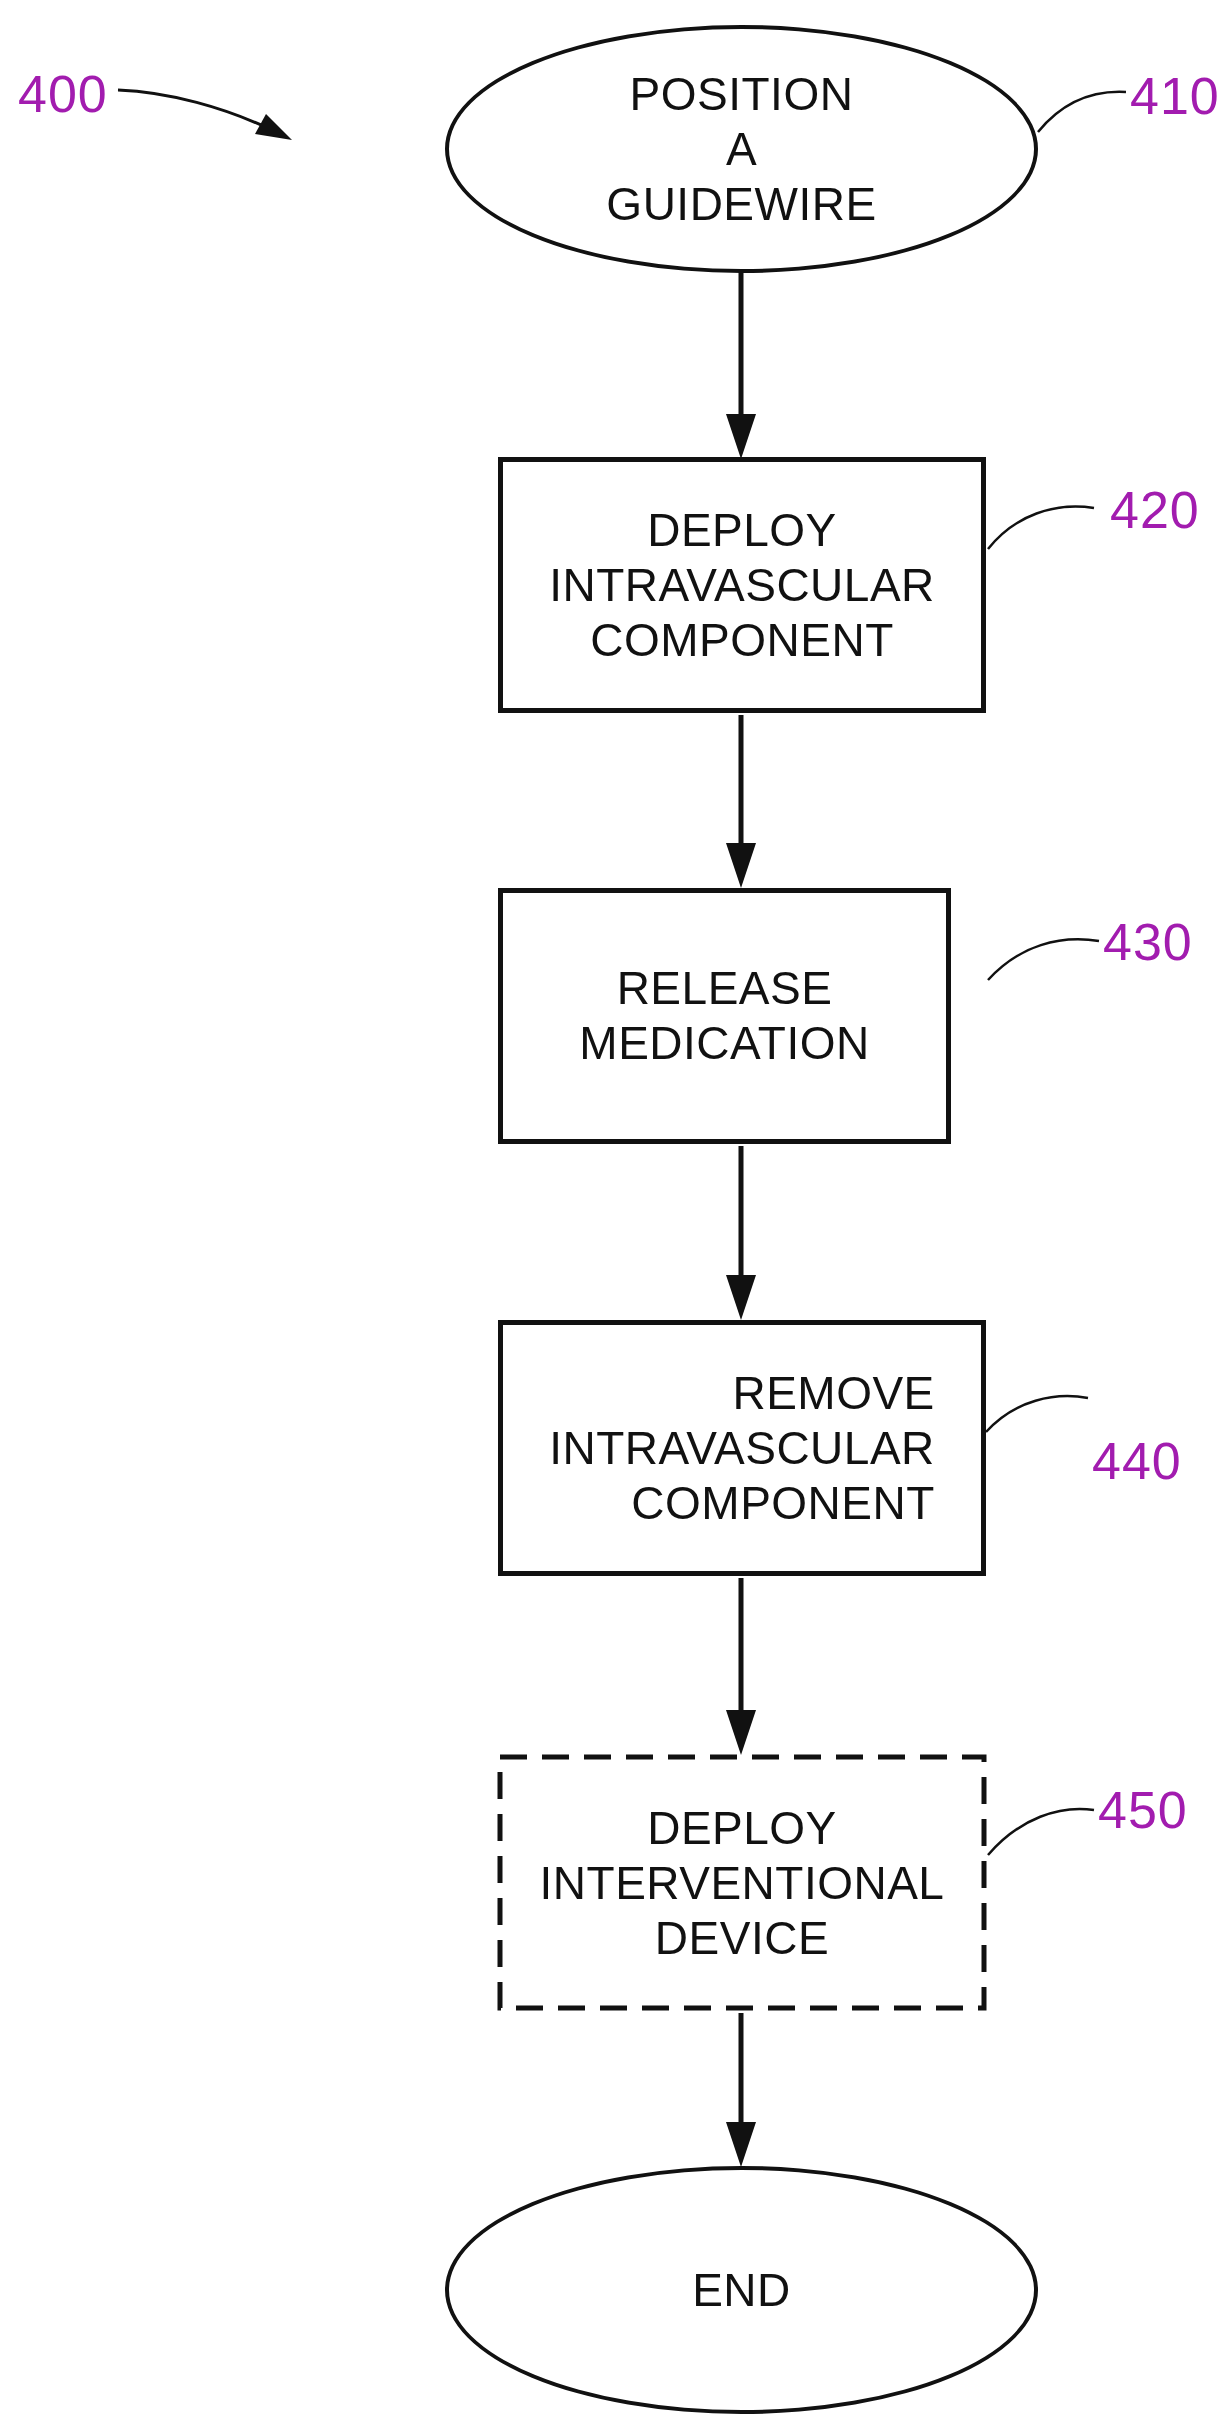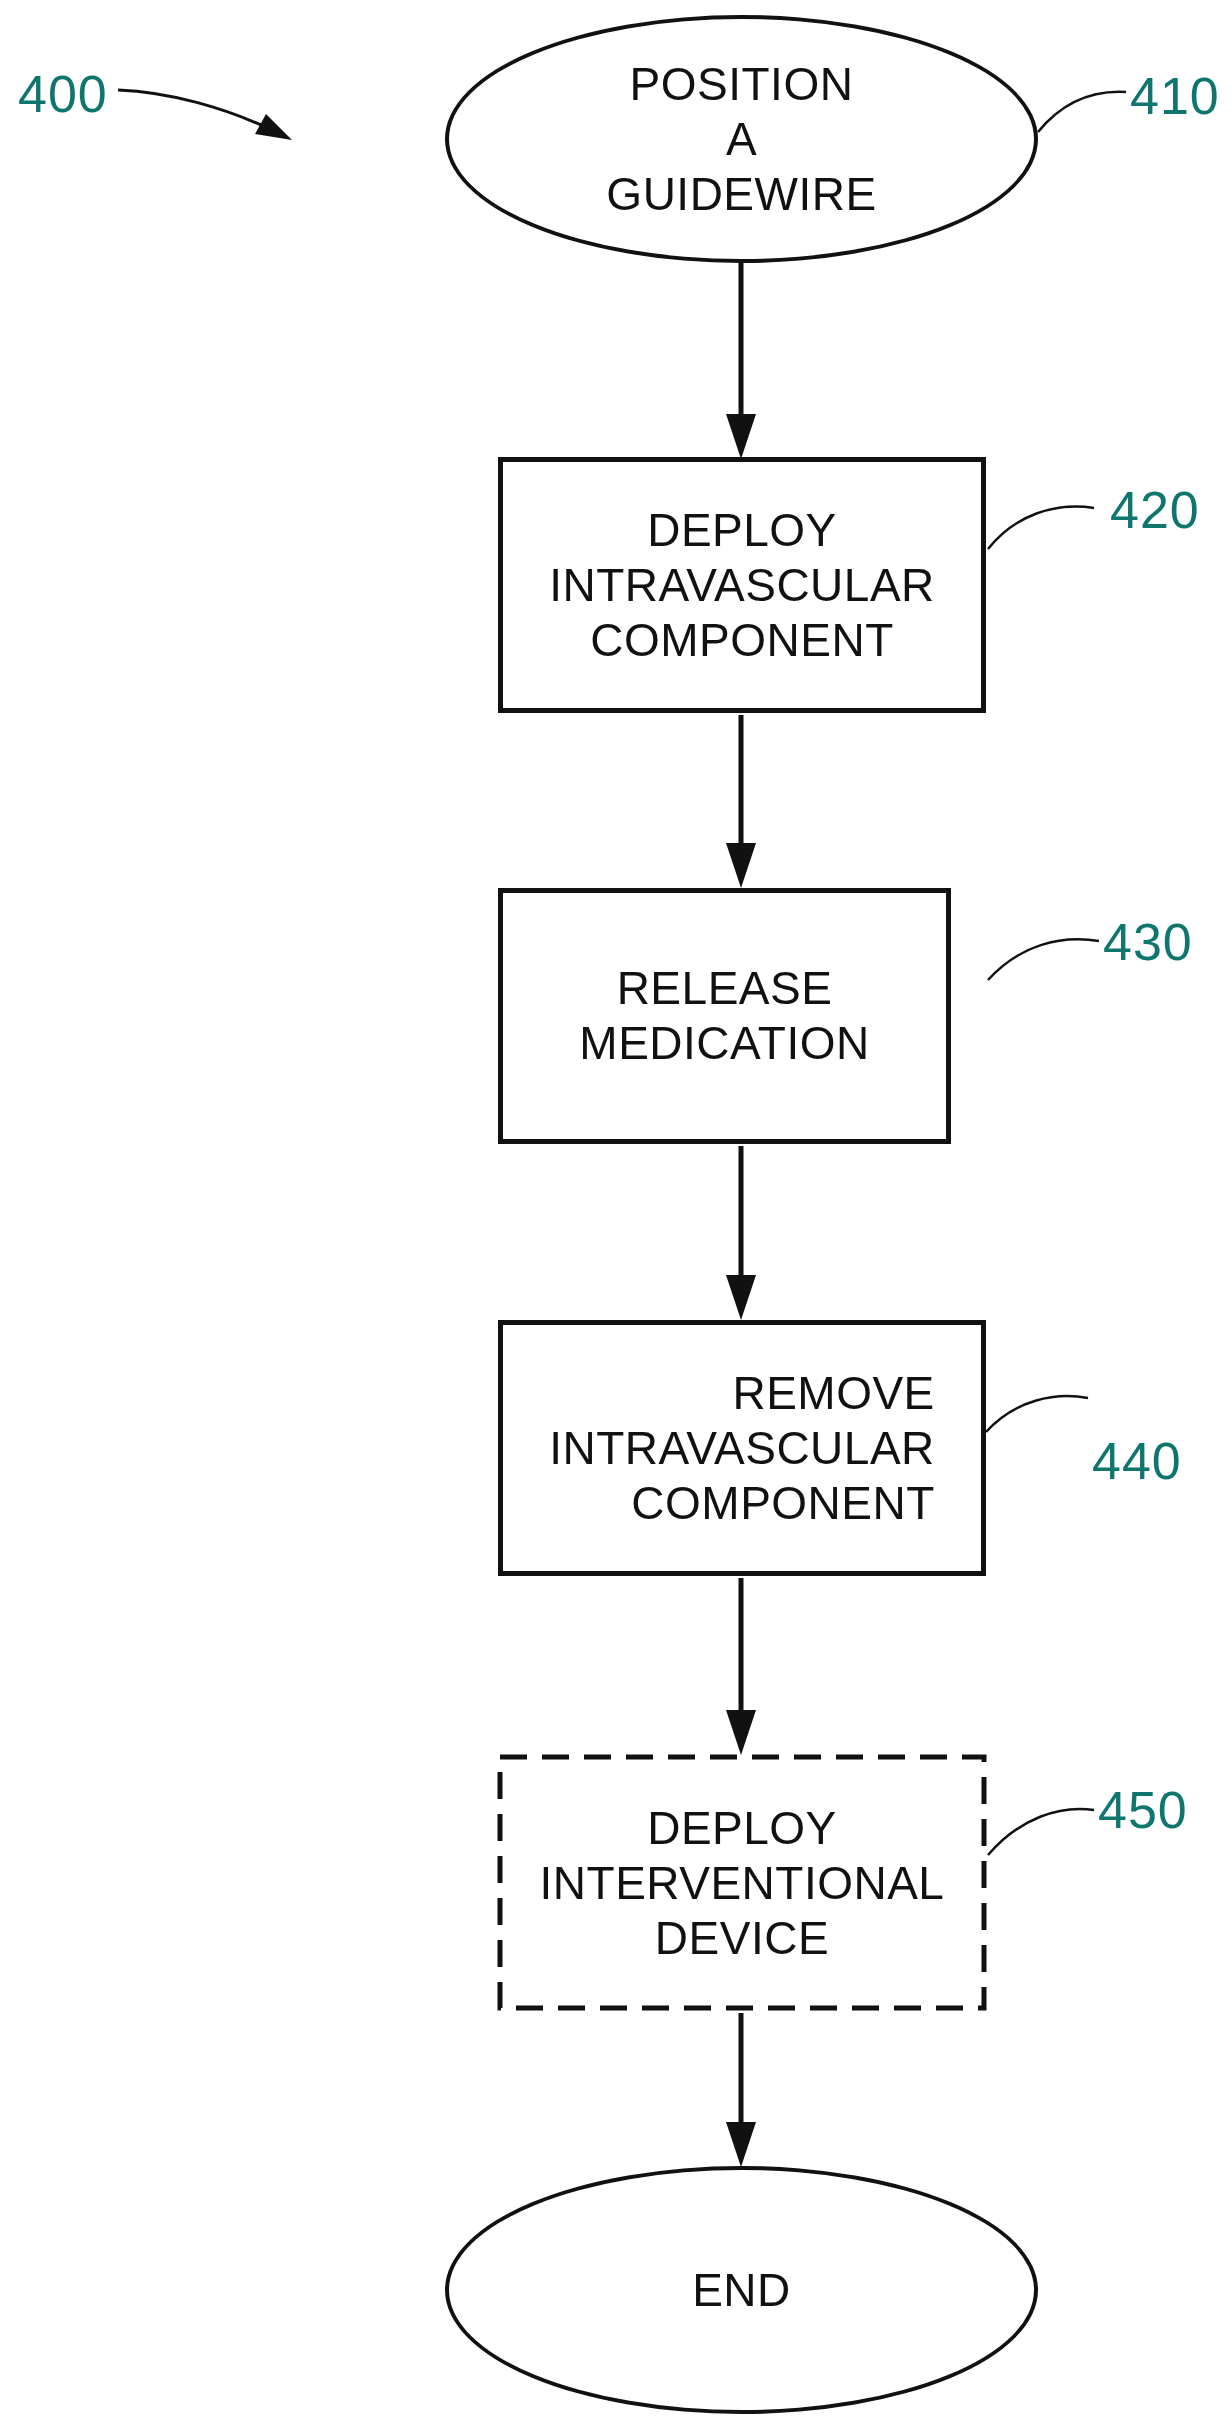--- a/index.html
+++ b/index.html
@@ -45,21 +45,21 @@
   }
   .node.rect-dashed {
     border: none;          
     background: transparent;
   }
   .ref-label {
     position: absolute;
     font-size: 52px;
     line-height: 52px;
     letter-spacing: 1px;
-    color: #0f766e;
+    color: #a21caf;
   }
 </style>
 </head>
 <body>
 
 <div id="canvas">
 
   <svg id="connector-layer" viewBox="0 0 1232 2433" xmlns="http://www.w3.org/2000/svg">
 
     <path d="M 118 90 C 170 92 225 108 270 129" fill="none" stroke="#111111" stroke-width="3"></path>
@@ -84,21 +84,21 @@
 
     <path d="M 1038 132 C 1060 105 1090 90 1126 92" fill="none" stroke="#111111" stroke-width="2.5"></path>
     <path d="M 988 549 C 1015 515 1055 502 1094 508" fill="none" stroke="#111111" stroke-width="2.5"></path>
     <path d="M 988 980 C 1020 945 1060 935 1099 941" fill="none" stroke="#111111" stroke-width="2.5"></path>
     <path d="M 986 1432 C 1015 1400 1055 1392 1088 1398" fill="none" stroke="#111111" stroke-width="2.5"></path>
     <path d="M 988 1855 C 1020 1818 1060 1805 1094 1810" fill="none" stroke="#111111" stroke-width="2.5"></path>
   </svg>
 
   <div class="ref-label" style="left:18px; top:68px;">400</div>
 
-  <div class="node ellipse" style="left:445px; top:15px; width:593px; height:248px;text-align:center;">POSITION
+  <div class="node ellipse" style="left:445px; top:25px; width:593px; height:248px;text-align:center;">POSITION
 A
 GUIDEWIRE</div>
   <div class="ref-label" style="left:1130px; top:70px;text-align:center;">410</div>
 
   <div class="node rect" style="left:498px; top:457px; width:488px; height:256px;">DEPLOY
 INTRAVASCULAR
 COMPONENT</div>
   <div class="ref-label" style="left:1098px; top:484px;margin-left:12px;">420</div>
 
   <div class="node rect" style="left:498px; top:888px; width:453px; height:256px;">RELEASE

